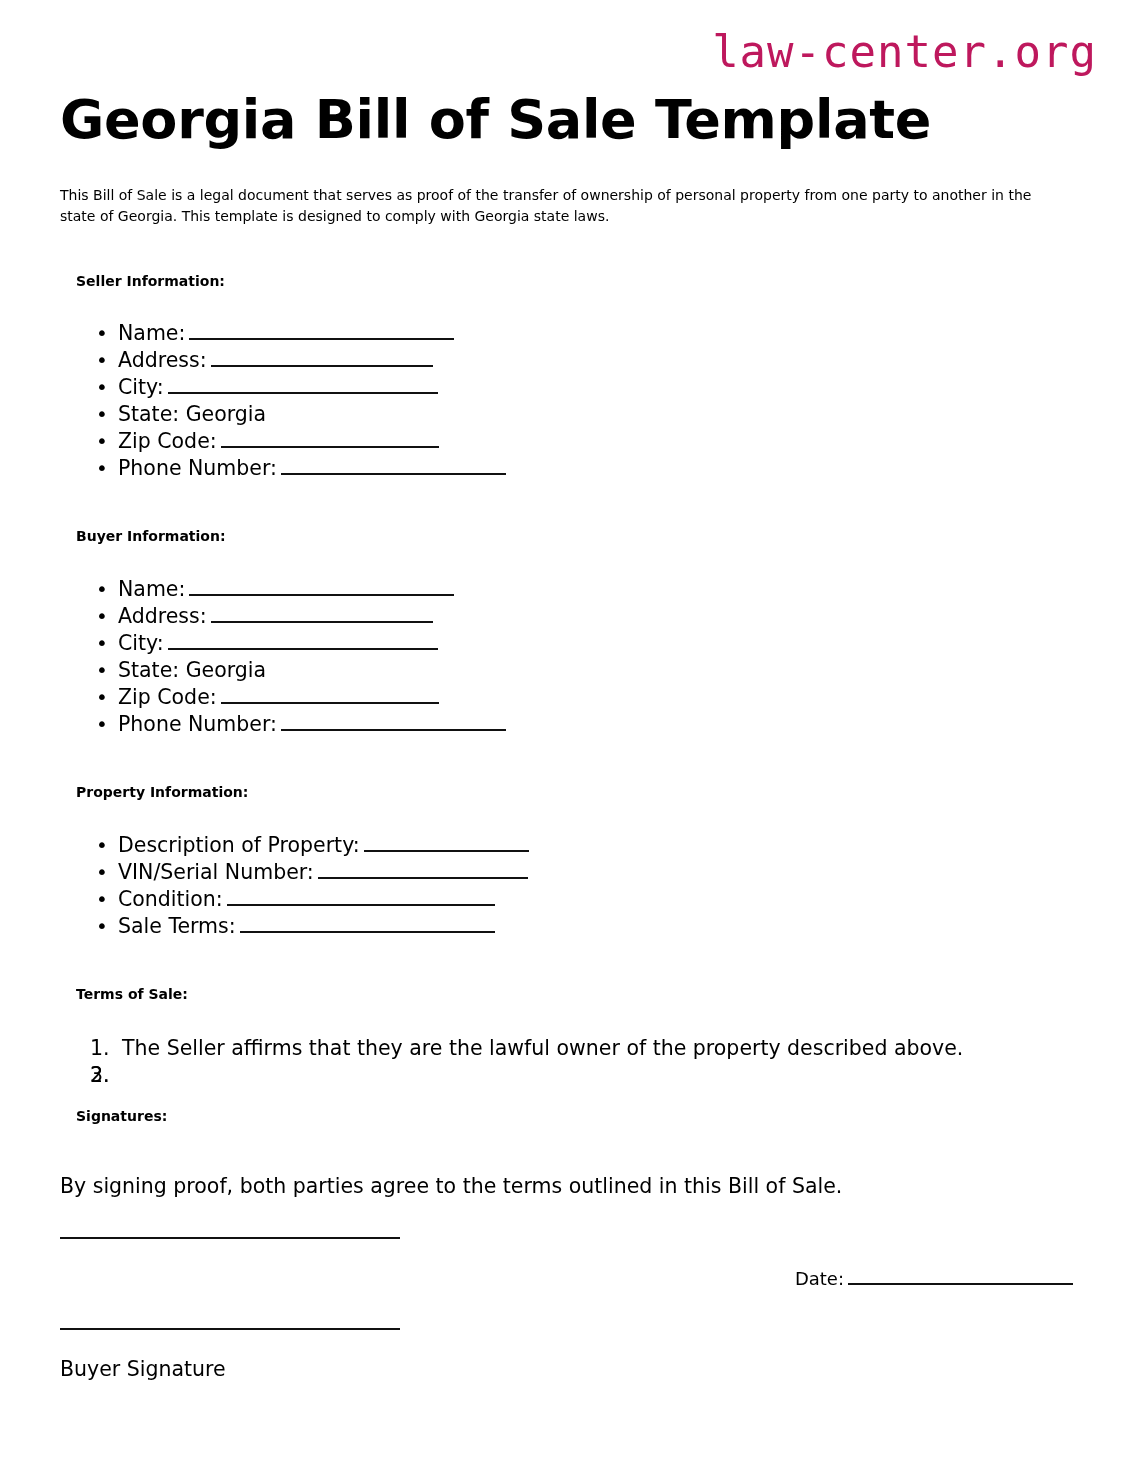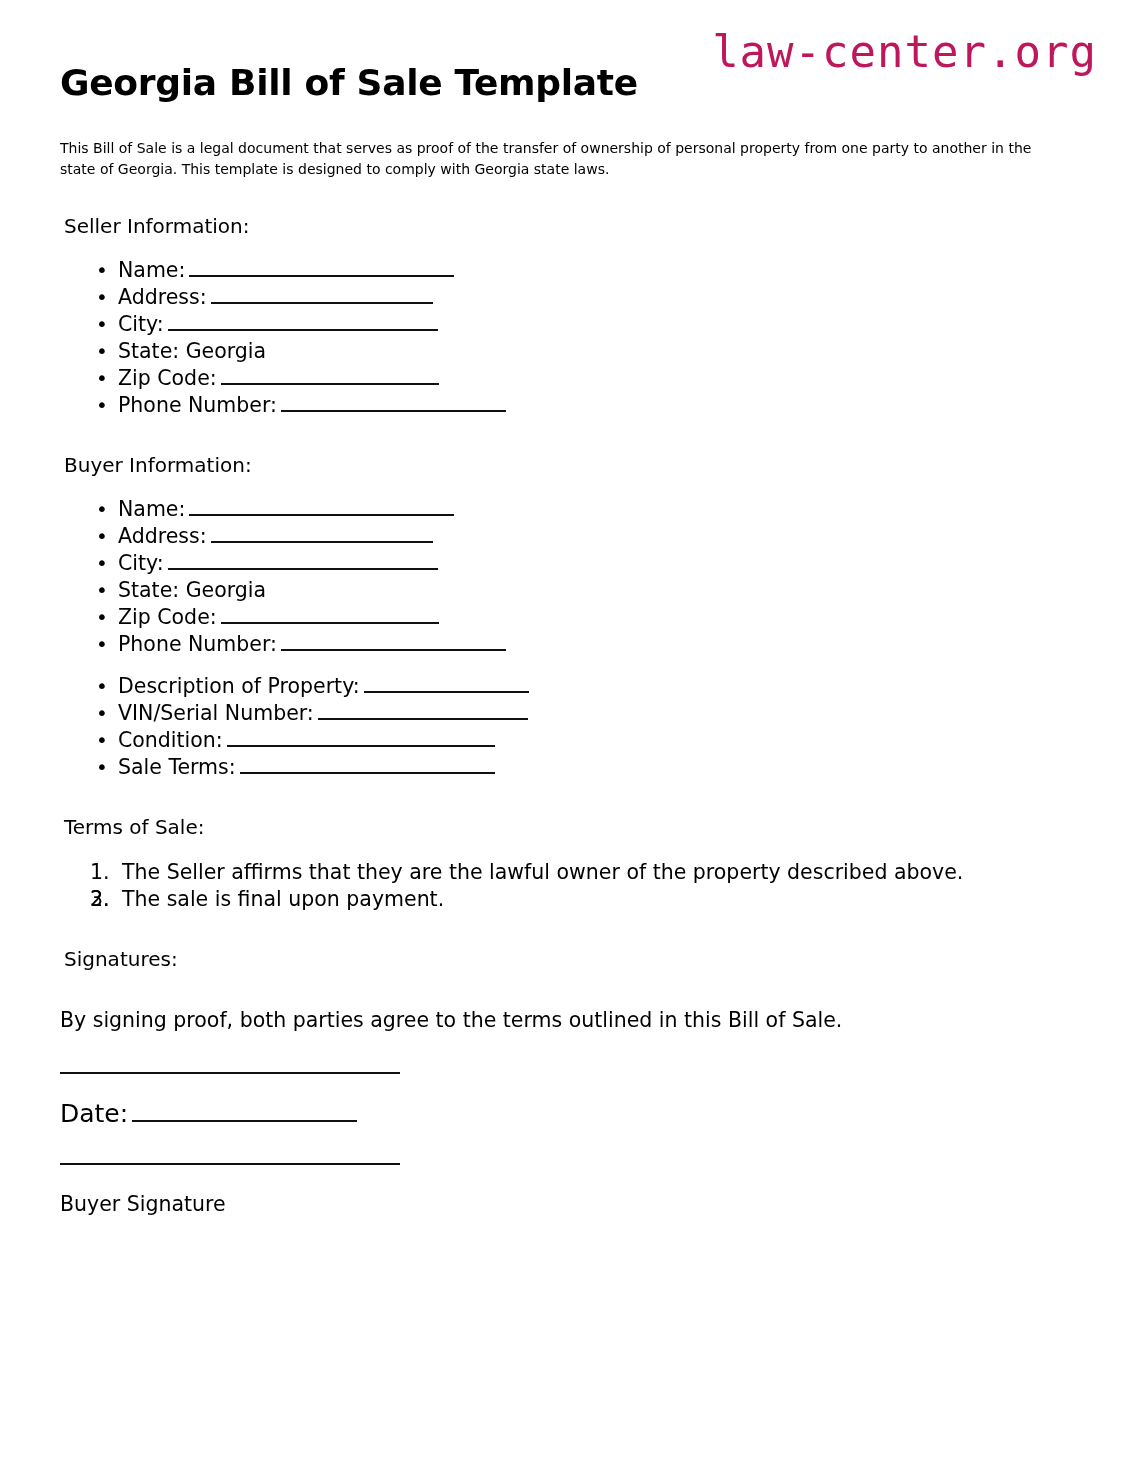--- a/index.html
+++ b/index.html
@@ -28,38 +28,38 @@
     right: 36px;
     font-family: "DejaVu Sans Mono", "Liberation Mono", monospace;
     font-size: 44px;
     letter-spacing: 1px;
     color: #be185d;
     white-space: nowrap;
     line-height: 1;
   }
   h1.doc-title {
     margin: 0;
-    padding-top: 64px;
-    font-size: 36px;
+    padding-top: 92px;
+    font-size: 54px;
     font-weight: bold;
     letter-spacing: -0.3px;
     line-height: 1.05;
   }
   p.intro {
     margin: 0;
     padding-top: 36px;
     font-size: 14px;
     line-height: 1.5;
     max-width: 985px;
   }
   h2.section {
-    margin: 4px;
+    margin: 16px;
     padding-top: 30px;
-    font-size: 20px;
-    font-weight: normal;
+    font-size: 14px;
+    font-weight: bold;
     line-height: 1.2;
   }
   ul.fields {
     margin: 0;
     padding: 15px 0 0 0;
     list-style: none;
   }
   ul.fields li {
     position: relative;
     padding-left: 58px;
@@ -116,23 +116,24 @@
     height: 0;
     border-bottom: 2.2px solid #111111;
   }
   .sig-label {
     padding-top: 26px;
     font-size: 20.5px;
     line-height: 27px;
   }
   .date-row {
     padding-top: 26px;
-    font-size: 25px;
+    font-size: 18px;
     line-height: 27px;
     white-space: nowrap;
+    text-align: right;
   }
   .date-row .blank {
     height: 17px;
   }
 </style>
 </head>
 <body>
 
 <div class="page">
 
@@ -191,20 +192,21 @@
     <li>
       <span class="bullet">•</span>
       <span>Zip Code:</span><span class="blank" style="width:218px"></span>
     </li>
     <li>
       <span class="bullet">•</span>
       <span>Phone Number:</span><span class="blank" style="width:225px"></span>
     </li>
   </ul>
 
+  <h2 class="section">Property Information:</h2>
   <ul class="fields">
     <li>
       <span class="bullet">•</span>
       <span>Description of Property:</span><span class="blank" style="width:165px"></span>
     </li>
     <li>
       <span class="bullet">•</span>
       <span>VIN/Serial Number:</span><span class="blank" style="width:210px"></span>
     </li>
     <li>
@@ -221,21 +223,20 @@
   <ol class="terms">
     <li>
       <span class="num">1.</span>
       <span>The Seller affirms that they are the lawful owner of the property described above.</span>
     </li>
     <li>
       <span class="num">2.</span>
     </li>
     <li>
       <span class="num">3.</span>
-      <span>The sale is final upon payment.</span>
     </li>
   </ol>
 
   <h2 class="section">Signatures:</h2>
   <p class="signing-note">By signing proof, both parties agree to the terms outlined in this Bill of Sale.</p>
 
   <div class="sig-block">
     <div class="sig-line"></div>
     <div class="date-row">
       <span>Date:</span><span class="blank" style="width:225px"></span>

